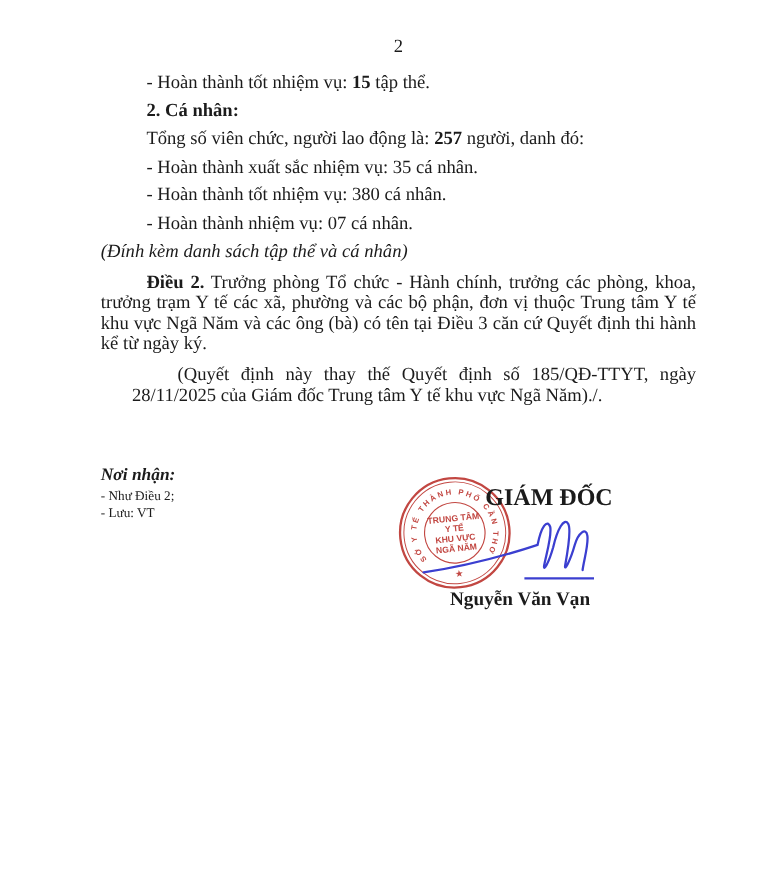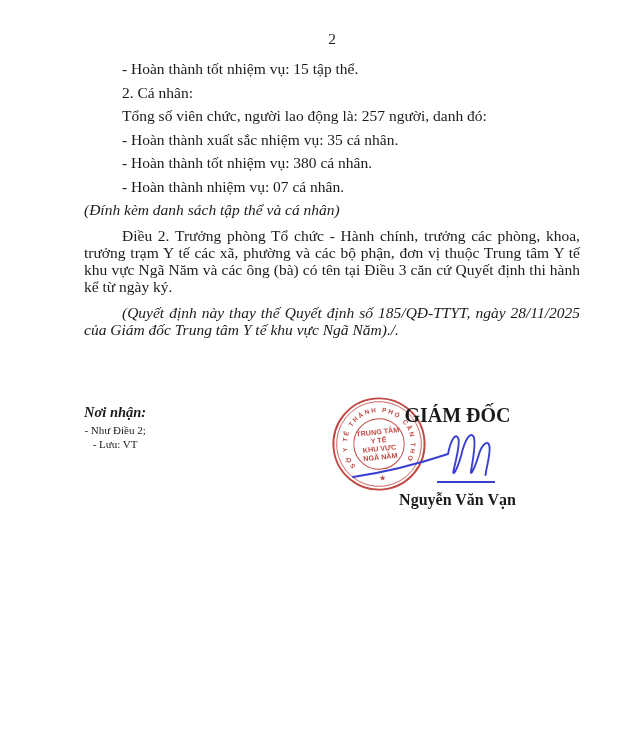--- a/index.html
+++ b/index.html
@@ -20,35 +20,34 @@
     text-align: center;
     line-height: 17px;
     margin-bottom: 13px;
   }
   .para {
     margin: 0 0 6.5px 0;
     line-height: 17px;
     text-align: justify;
     text-indent: 38px;
   }
-  .bold { font-weight: normal; }
+  .bold { font-weight: bold; }
   .center-italic {
     font-style: italic;
     text-indent: 0;
   }
   .article { margin-top: 9px; }
-  .note-italic { font-style: italic; margin-top: 9px; }
+  .note-italic { margin-top: 9px; margin-left: 26px; }
 
   
   .recipients {
     position: absolute;
     left: 84px;
-    top: 405px;
+    top: 389px;
     line-height: 14px;
-    text-align: center;
   }
   .recipients-title {
     font-weight: bold;
     font-style: italic;
     font-size: 14.5px;
     margin-bottom: 4px;
   }
   .recipient-line { font-size: 11px; line-height: 14px; }
 
   .director-title {
@@ -59,21 +58,21 @@
     text-align: center;
     font-weight: bold;
     font-size: 20px;
     z-index: 2;
   }
   .signer-name {
     position: absolute;
     left: 375px;
     top: 491px;
     width: 165px;
-    text-align: center;
+    text-align: left;
     font-weight: bold;
     font-size: 16px;
     z-index: 2;
   }
   .stamp-wrap {
     position: absolute;
     left: 331px;
     top: 396px;
     width: 96px;
     height: 96px;

